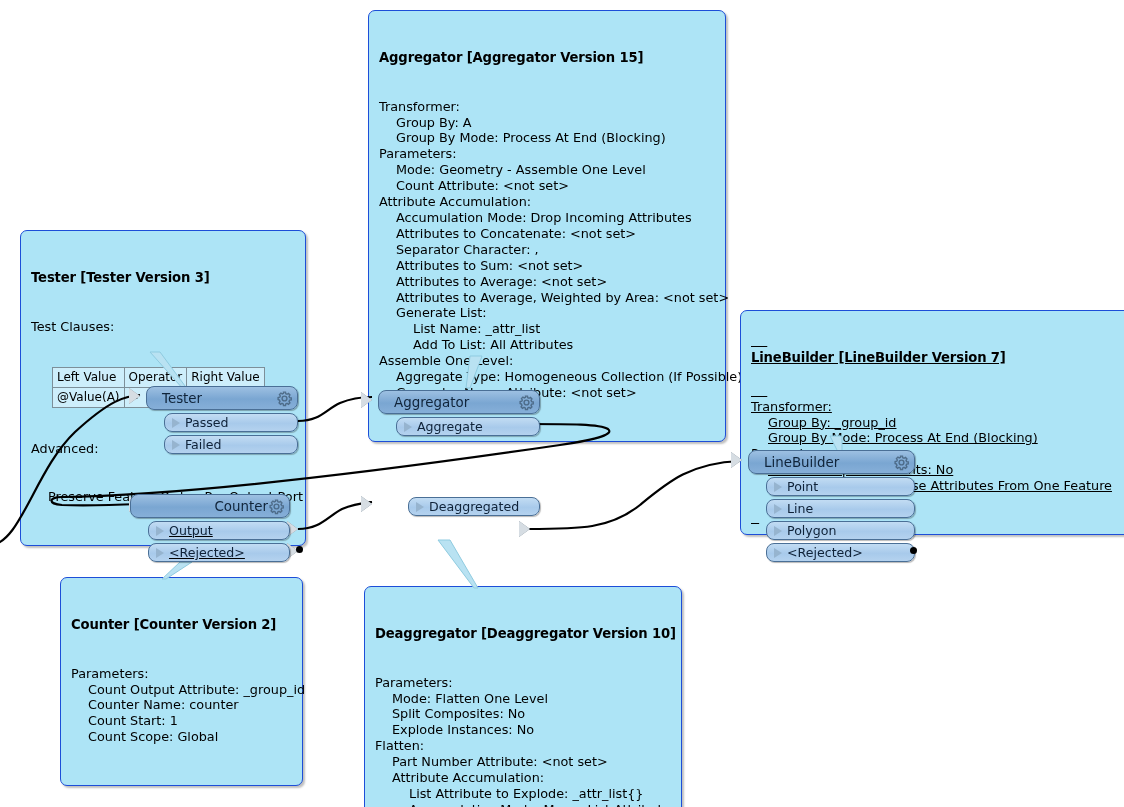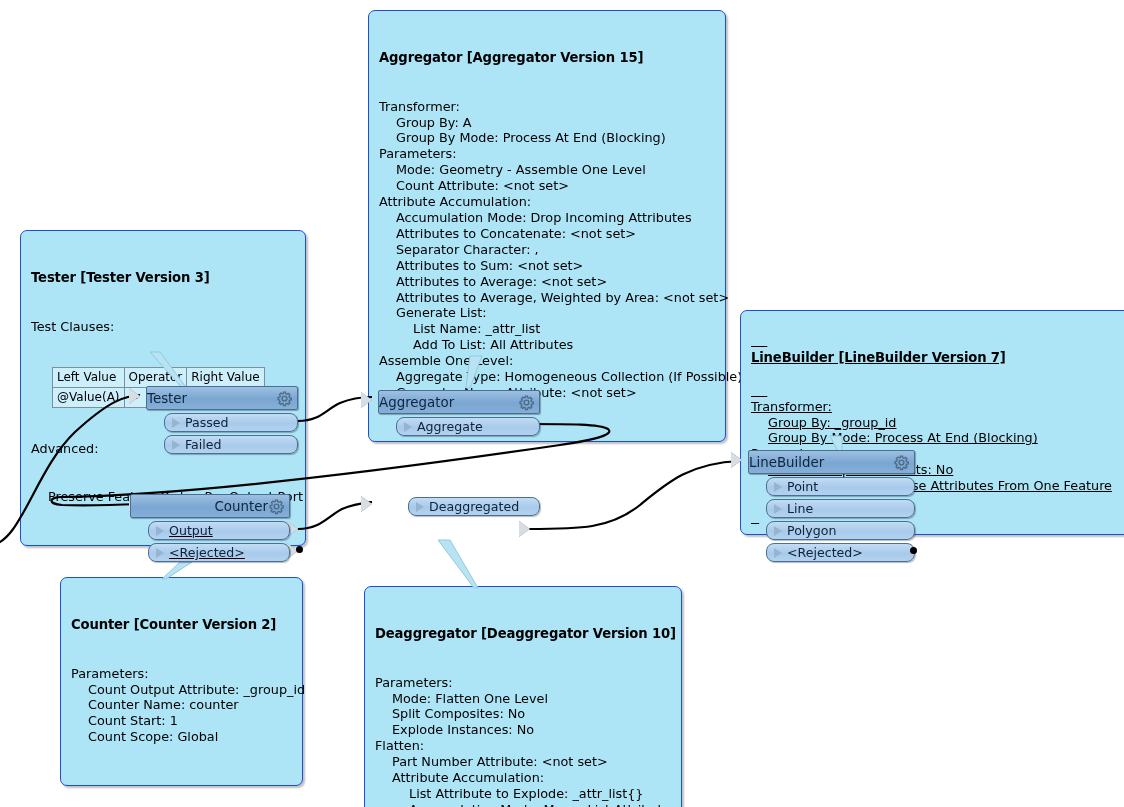--- a/index.html
+++ b/index.html
@@ -59,25 +59,25 @@
   
   .node {
     position: absolute;
     z-index: 8;
   }
   .node-header {
     position: relative;
     box-sizing: border-box;
     background: linear-gradient(to bottom, #9dc0e2 0%, #7aa6d2 55%, #86afd8 100%);
     border: 1px solid #4a6f96;
-    border-radius: 2px;
+    border-radius: 8px;
     height: 24px;
     display: flex;
     align-items: center;
-    padding: 0 4px 0 0;
+    padding: 0 4px 0 15px;
     color: #10243a;
     font-size: 13.4px;
     box-shadow: 1px 1px 1px rgba(0,0,0,0.3);
   }
   .node-header .nm { flex: 1 1 auto; white-space: nowrap; }
   .gear { width: 17px; height: 17px; flex: 0 0 auto; opacity: .72; }
   .port {
     position: relative;
     box-sizing: border-box;
     height: 19px;

